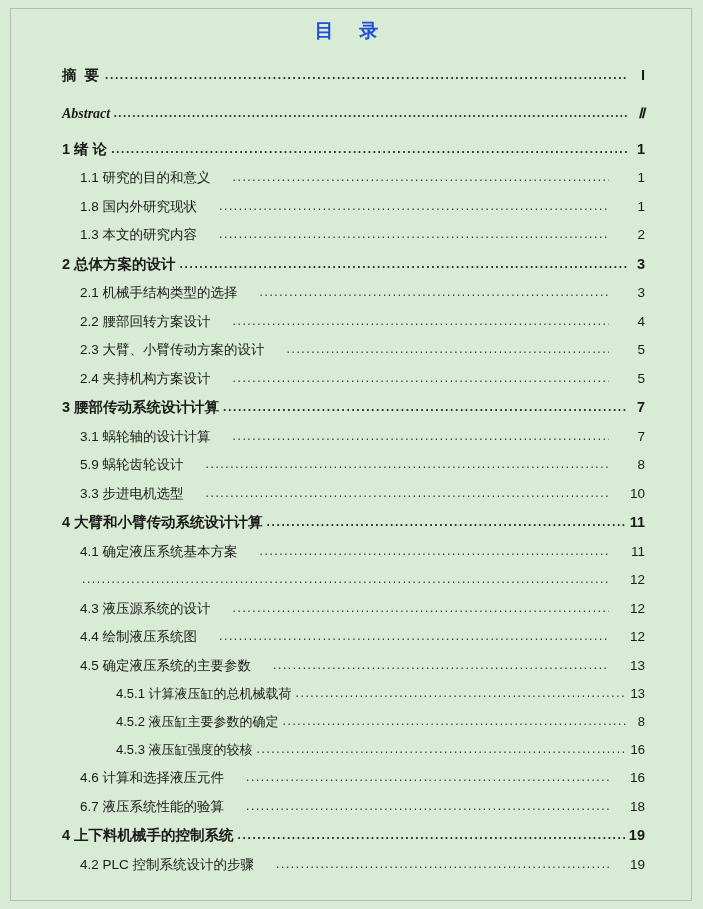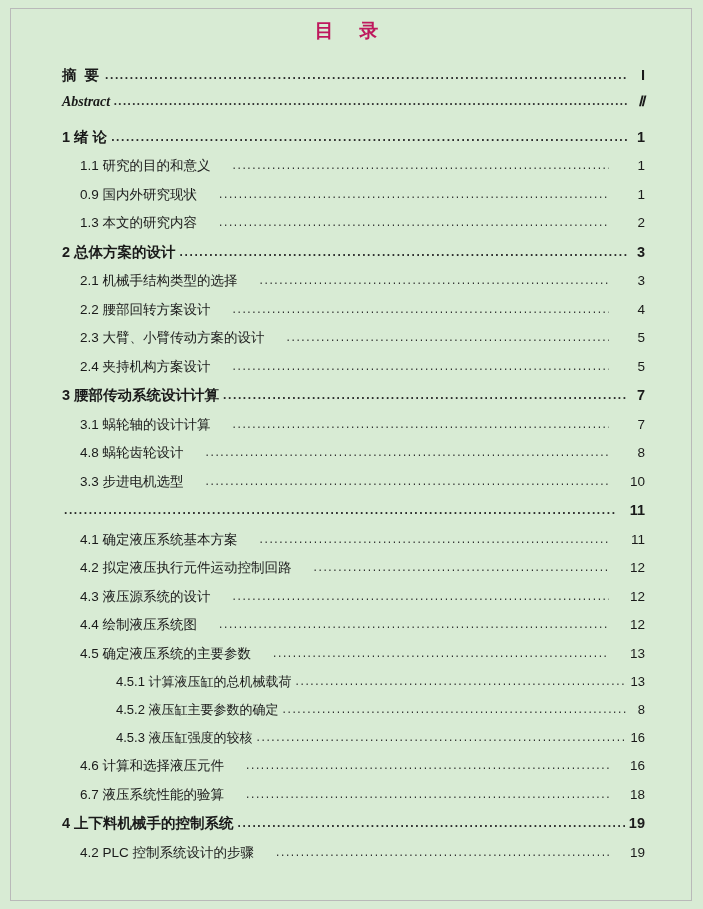--- a/index.html
+++ b/index.html
@@ -32,21 +32,21 @@
     box-sizing: border-box;
     pointer-events: none;
   }
   .toc-title {
     text-align: center;
     font-size: 19px;
     font-weight: bold;
     letter-spacing: 10px;
     padding-top: 18px;
     padding-bottom: 10px;
-    color: #be185d;
+    color: #1d4ed8;
   }
   .toc {
     margin: 0;
     padding: 14px 58px 0 62px;
   }
   .entry {
     display: flex;
     align-items: baseline;
     white-space: nowrap;
     line-height: 1.0;
@@ -69,21 +69,21 @@
   .entry .page-num {
     flex: 0 0 auto;
     text-align: right;
     min-width: 16px;
   }
 
   
   .lvl-abs {
     font-size: 14.5px;
     font-weight: bold;
-    margin-bottom: 12px;
+    margin-bottom: 24px;
   }
   .lvl-abs .label { letter-spacing: 2px; }
 
   .lvl-abs2 {
     font-size: 14px;
     font-weight: bold;
     font-style: italic;
     margin-bottom: 21px;
     font-family: "Liberation Serif", serif;
   }
@@ -132,21 +132,21 @@
         <span class="label">1 绪  论</span>
         <span class="dots">................................................................................................................</span>
         <span class="page-num">1</span>
       </div>
       <div class="entry lvl-2">
         <span class="label">1.1 研究的目的和意义</span>
         <span class="dots">................................................................................................................</span>
         <span class="page-num">1</span>
       </div>
       <div class="entry lvl-2">
-        <span class="label">0.9 国内外研究现状</span>
+        <span class="label">1.8 国内外研究现状</span>
         <span class="dots">................................................................................................................</span>
         <span class="page-num">1</span>
       </div>
       <div class="entry lvl-2">
         <span class="label">1.3 本文的研究内容</span>
         <span class="dots">................................................................................................................</span>
         <span class="page-num">2</span>
       </div>
       <div class="entry lvl-1">
         <span class="label">2 总体方案的设计</span>
@@ -177,40 +177,40 @@
         <span class="label">3 腰部传动系统设计计算</span>
         <span class="dots">................................................................................................................</span>
         <span class="page-num">7</span>
       </div>
       <div class="entry lvl-2">
         <span class="label">3.1 蜗轮轴的设计计算</span>
         <span class="dots">................................................................................................................</span>
         <span class="page-num">7</span>
       </div>
       <div class="entry lvl-2">
-        <span class="label">4.8 蜗轮齿轮设计</span>
+        <span class="label">5.9 蜗轮齿轮设计</span>
         <span class="dots">................................................................................................................</span>
         <span class="page-num">8</span>
       </div>
       <div class="entry lvl-2">
         <span class="label">3.3 步进电机选型</span>
         <span class="dots">................................................................................................................</span>
         <span class="page-num">10</span>
       </div>
       <div class="entry lvl-1">
+        <span class="label">4 大臂和小臂传动系统设计计算</span>
         <span class="dots">................................................................................................................</span>
         <span class="page-num">11</span>
       </div>
       <div class="entry lvl-2">
         <span class="label">4.1 确定液压系统基本方案</span>
         <span class="dots">................................................................................................................</span>
         <span class="page-num">11</span>
       </div>
       <div class="entry lvl-2">
-        <span class="label">4.2 拟定液压执行元件运动控制回路</span>
         <span class="dots">................................................................................................................</span>
         <span class="page-num">12</span>
       </div>
       <div class="entry lvl-2">
         <span class="label">4.3 液压源系统的设计</span>
         <span class="dots">................................................................................................................</span>
         <span class="page-num">12</span>
       </div>
       <div class="entry lvl-2">
         <span class="label">4.4 绘制液压系统图</span>

